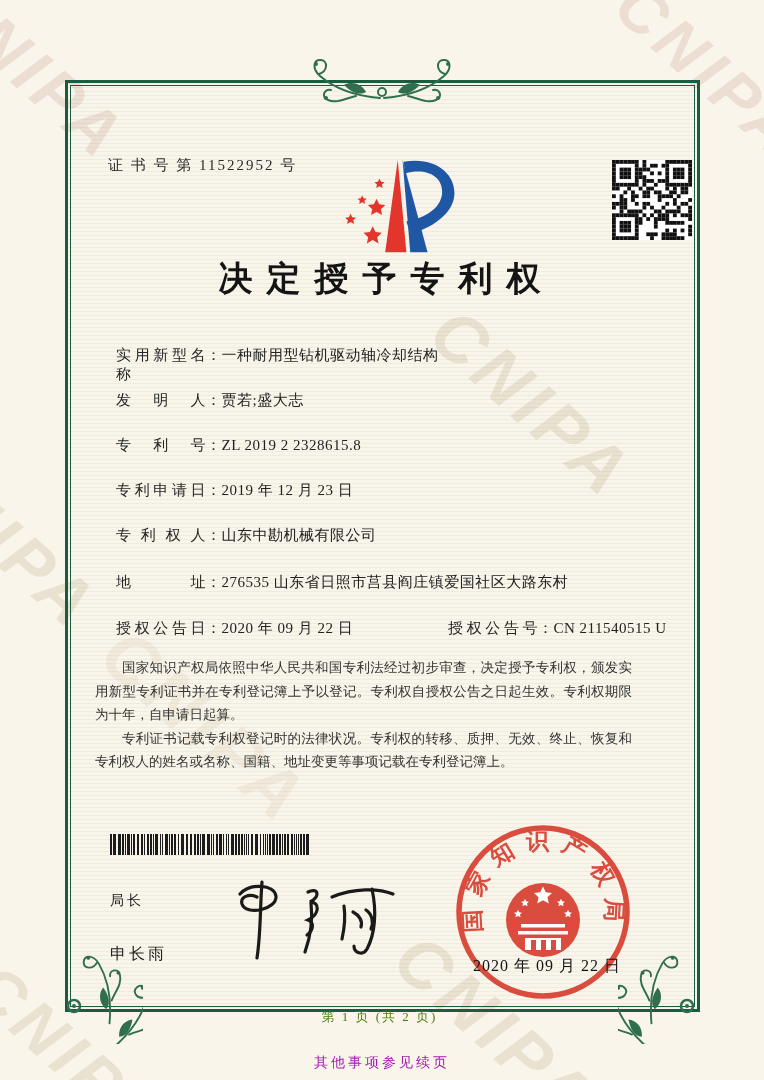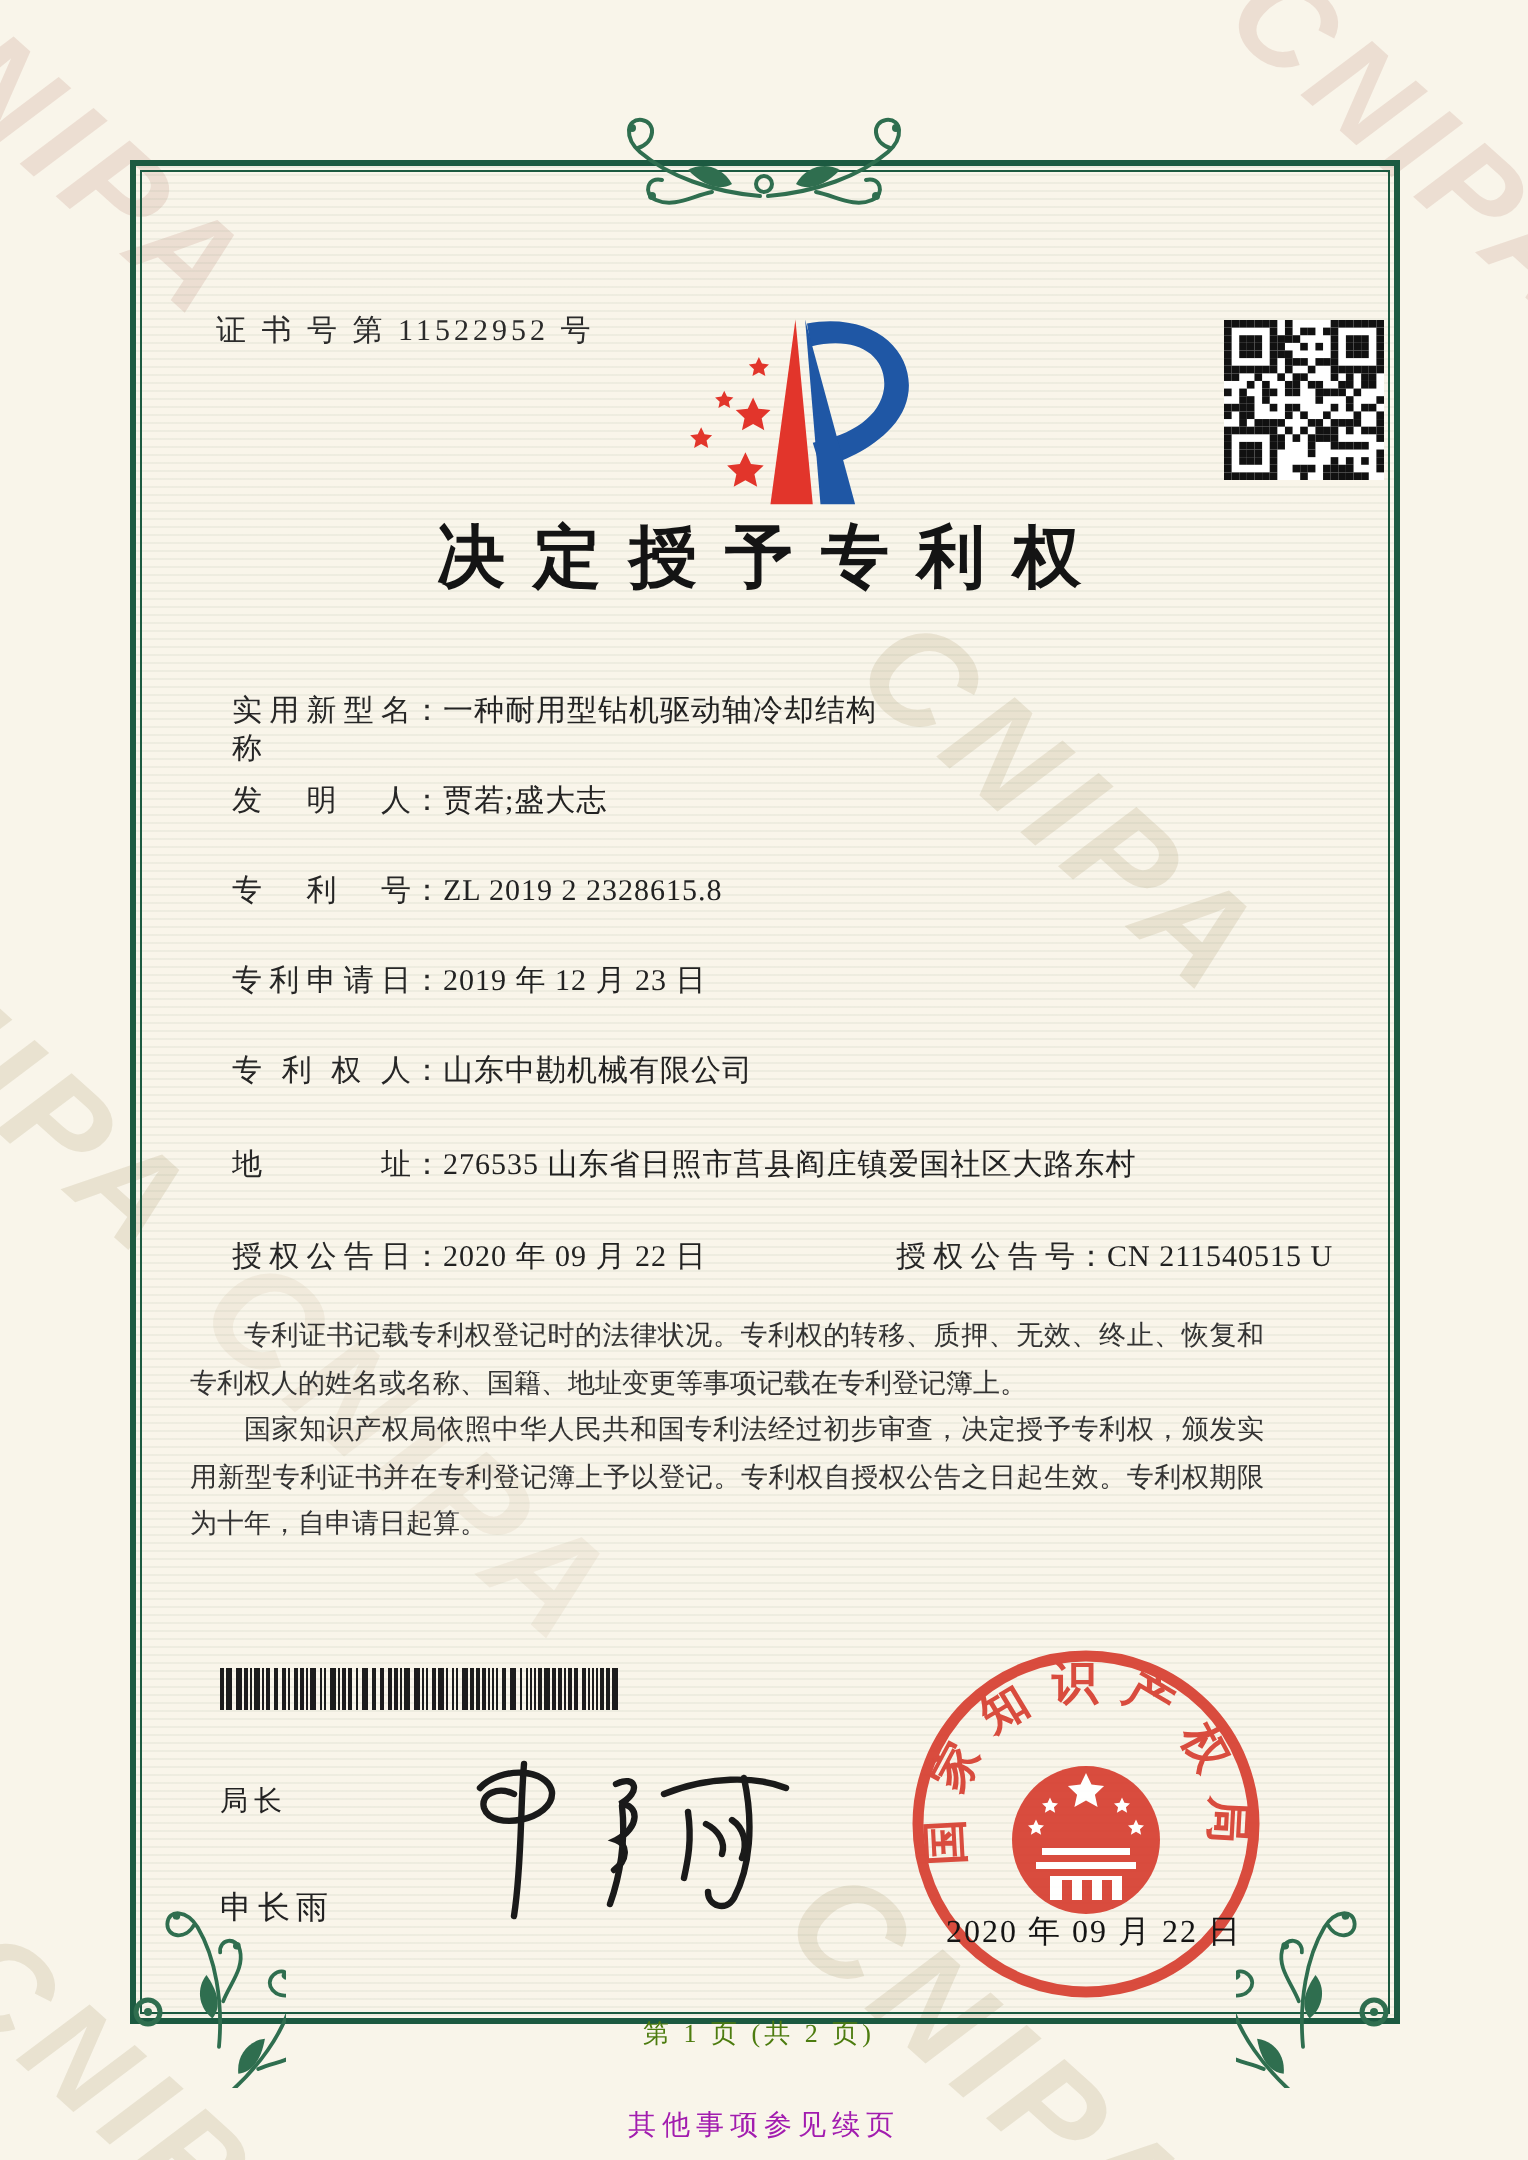--- a/index.html
+++ b/index.html
@@ -387,22 +387,22 @@
       <span class="flabel">地址</span><span>：</span><span class="fvalue">276535 山东省日照市莒县阎庄镇爱国社区大路东村</span>
     </div>
     <div class="field-row" style="top:591px;">
       <span class="flabel">授权公告日</span><span>：</span><span class="fvalue">2020 年 09 月 22 日</span>
       <span class="pair2">
         <span class="flabel">授权公告号</span><span>：</span><span class="fvalue">CN 211540515 U</span>
       </span>
     </div>
 
     <div class="body-text">
+      <p>国家知识产权局依照中华人民共和国专利法经过初步审查，决定授予专利权，颁发实用新型专利证书并在专利登记簿上予以登记。专利权自授权公告之日起生效。专利权期限为十年，自申请日起算。</p>
       <p>专利证书记载专利权登记时的法律状况。专利权的转移、质押、无效、终止、恢复和专利权人的姓名或名称、国籍、地址变更等事项记载在专利登记簿上。</p>
-      <p>国家知识产权局依照中华人民共和国专利法经过初步审查，决定授予专利权，颁发实用新型专利证书并在专利登记簿上予以登记。专利权自授权公告之日起生效。专利权期限为十年，自申请日起算。</p>
     </div>
 
     <svg class="barcode" id="barcode-svg" width="200" height="21" viewBox="0 0 200 21">
         <rect x="0" y="0" width="2" height="21" fill="#1c1c1c"></rect>
         <rect x="3" y="0" width="3" height="21" fill="#1c1c1c"></rect>
         <rect x="8" y="0" width="3" height="21" fill="#1c1c1c"></rect>
         <rect x="12" y="0" width="2" height="21" fill="#1c1c1c"></rect>
         <rect x="15" y="0" width="1" height="21" fill="#1c1c1c"></rect>
         <rect x="17" y="0" width="3" height="21" fill="#1c1c1c"></rect>
         <rect x="21" y="0" width="1" height="21" fill="#1c1c1c"></rect>

